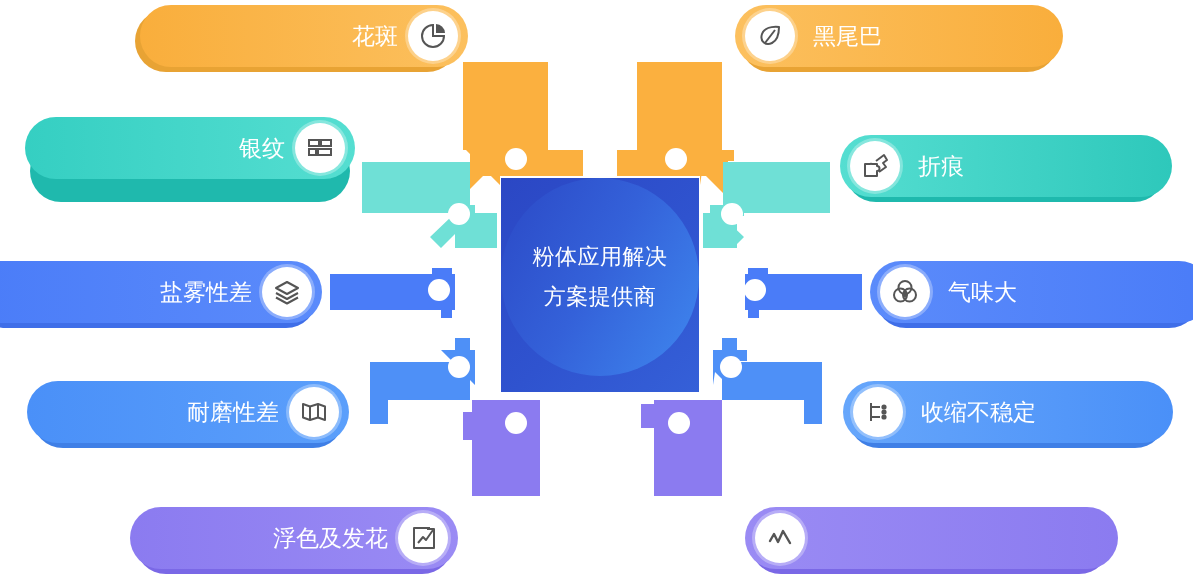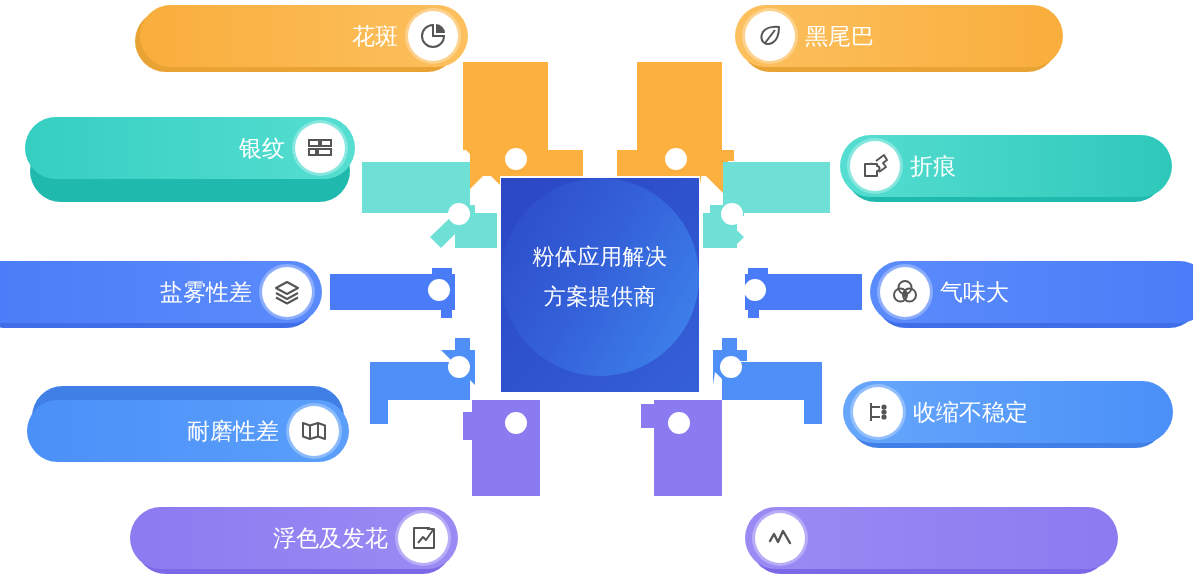--- a/index.html
+++ b/index.html
@@ -77,21 +77,21 @@
     border-radius: 31px;
     z-index: 4;
   }
 
   .pill-label {
     color: #ffffff;
     font-size: 23px;
     white-space: nowrap;
   }
   .pill.left .pill-label  { margin-right: 10px; }
-  .pill.right .pill-label { margin-left: 10px; font-family: Liberation Mono, monospace; }
+  .pill.right .pill-label { margin-left: 18px; font-family: Liberation Mono, monospace; }
 
   .pill-icon {
     width: 50px;
     height: 50px;
     min-width: 50px;
     border-radius: 50%;
     background: #ffffff;
     display: flex;
     align-items: center;
     justify-content: center;
@@ -184,21 +184,21 @@
     <span class="pill-icon">
       <svg width="30" height="30" viewBox="0 0 30 30" fill="none" stroke="#555" stroke-width="2" stroke-linejoin="round">
         <path d="M15 5 L26 11 L15 17 L4 11 Z"></path>
         <path d="M4 16 L15 22 L26 16"></path>
         <path d="M4 20.5 L15 26.5 L26 20.5"></path>
       </svg>
     </span>
   </div>
 
   <div class="pill-shadow" style="left:32px; top:386px; width:312px; background:#3f7fe6;"></div>
-  <div class="pill left" style="left:27px; top:400px; width:312px; background:linear-gradient(90deg,#4a90f8,#5b9ffb);align-items:center;">
+  <div class="pill left" style="left:27px; top:381px; width:312px; background:linear-gradient(90deg,#4a90f8,#5b9ffb);align-items:center;">
     <span class="pill-label">耐磨性差</span>
     <span class="pill-icon">
       <svg width="30" height="30" viewBox="0 0 30 30" fill="none" stroke="#555" stroke-width="2" stroke-linejoin="round">
         <path d="M4 7 L11 9.5 L19 7 L26 9.5 L26 23 L19 20.5 L11 23 L4 20.5 Z"></path>
         <path d="M11 9.5 L11 23"></path>
         <path d="M19 7 L19 20.5"></path>
       </svg>
     </span>
   </div>
 

